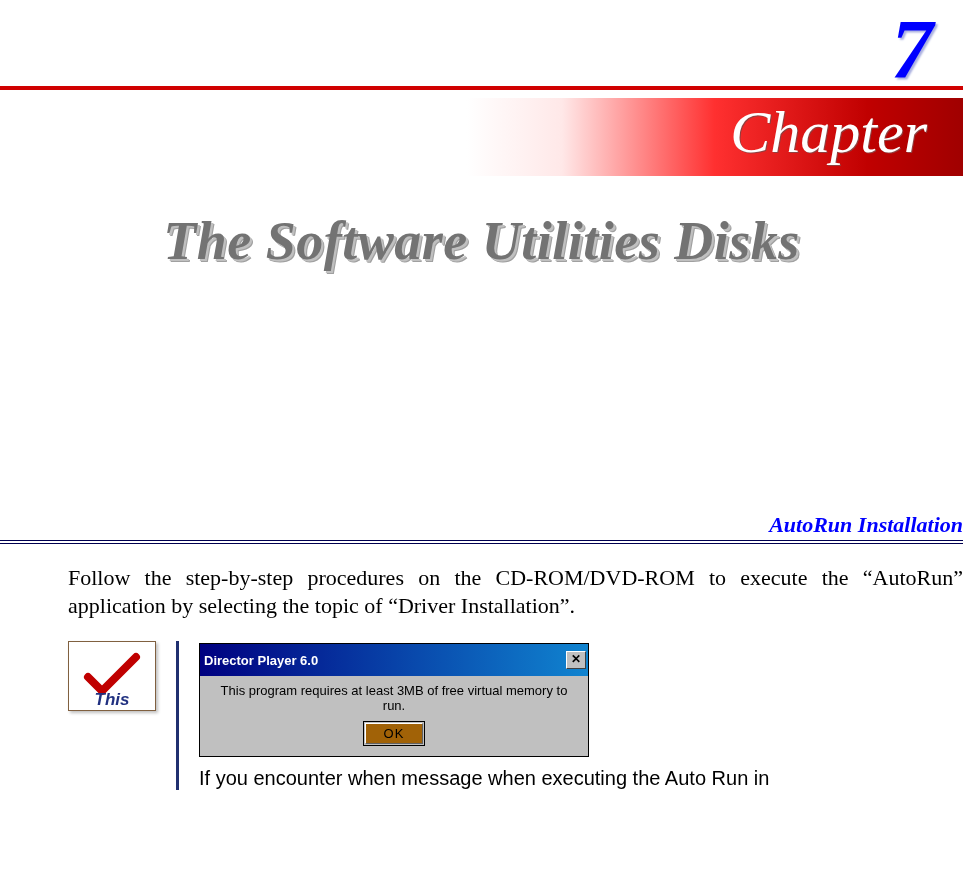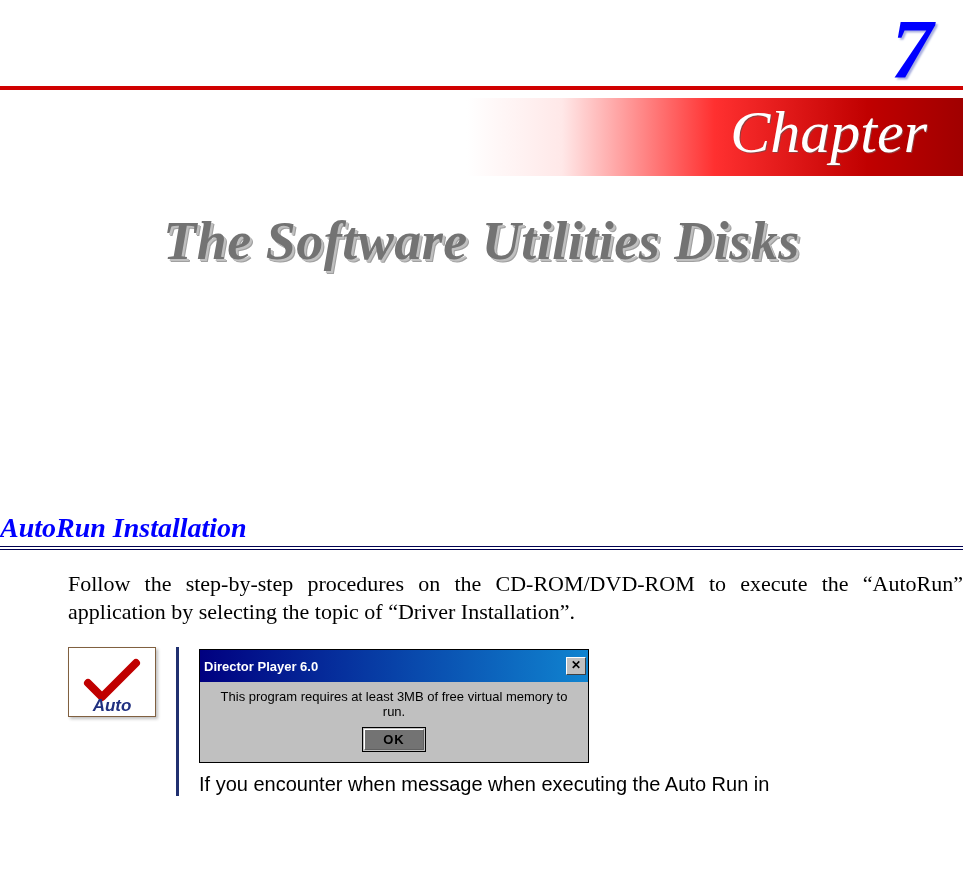--- a/index.html
+++ b/index.html
@@ -60,23 +60,24 @@
     text-align: center;
     text-shadow: 2px 2px 0 #c0c0c0, 3px 3px 0 #a0a0a0;
     letter-spacing: 0.5px;
   }
   .section-heading {
     margin-top: 240px;
     padding-left: 0;
     font-family: "Times New Roman", serif;
     font-style: italic;
     font-weight: bold;
-    font-size: 28px;
+    font-size: 22px;
     color: #0000ff;
     margin-bottom: 2px;
+    text-align: right;
   }
   .double-rule {
     border-top: 4px double #000050;
     height: 0;
     margin-bottom: 20px;
   }
   .body-text {
     font-family: "Times New Roman", serif;
     font-size: 22px;
     line-height: 1.25;
@@ -168,28 +169,28 @@
     color: #000000;
     text-align: center;
   }
   .dialog-button {
     margin-top: 8px;
     display: inline-block;
     border: 1px solid #000000;
     padding: 1px;
   }
   .dialog-button-inner {
-    background: #737373;
+    background: #a16207;
     border-top: 1px solid #ffffff;
     border-left: 1px solid #ffffff;
     border-right: 1px solid #606060;
     border-bottom: 1px solid #606060;
     padding: 2px 18px;
     font-size: 13px;
-    font-weight: bold;
+    font-weight: normal;
     letter-spacing: 1px;
   }
   .note-caption {
     margin-top: 10px;
     font-family: Arial, Helvetica, sans-serif;
     font-size: 20px;
     color: #000000;
   }
 </style>
 </head>
@@ -211,21 +212,21 @@
   <div class="double-rule"></div>
 
   <p class="body-text">Follow the step-by-step procedures on the CD-ROM/DVD-ROM to execute the “AutoRun” application by selecting the topic of “Driver Installation”.</p>
 
   <div class="note-row">
 
     <div class="note-icon-box">
       <svg class="check-svg" viewBox="0 0 60 50">
         <path d="M6 26 L20 40 L54 6" fill="none" stroke="#c00000" stroke-width="8" stroke-linecap="round" stroke-linejoin="round"></path>
       </svg>
-      <span class="note-label">Auto</span>
+      <span class="note-label">This</span>
     </div>
 
     <div class="divider-vert"></div>
 
     <div class="note-content">
 
       <div class="dialog-window">
         <div class="dialog-titlebar">
           <span>Director Player 6.0</span>
           <span class="dialog-close">✕</span>

